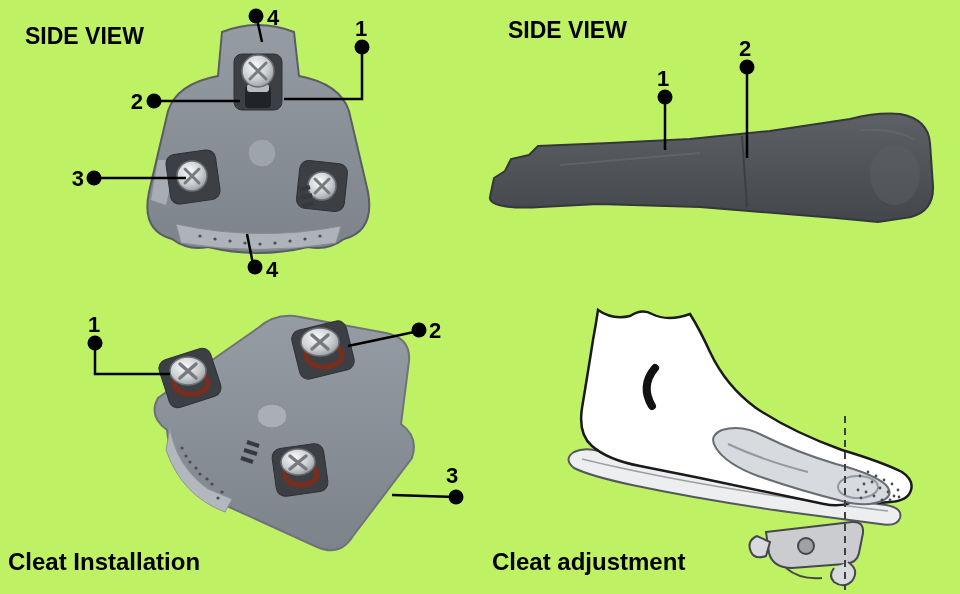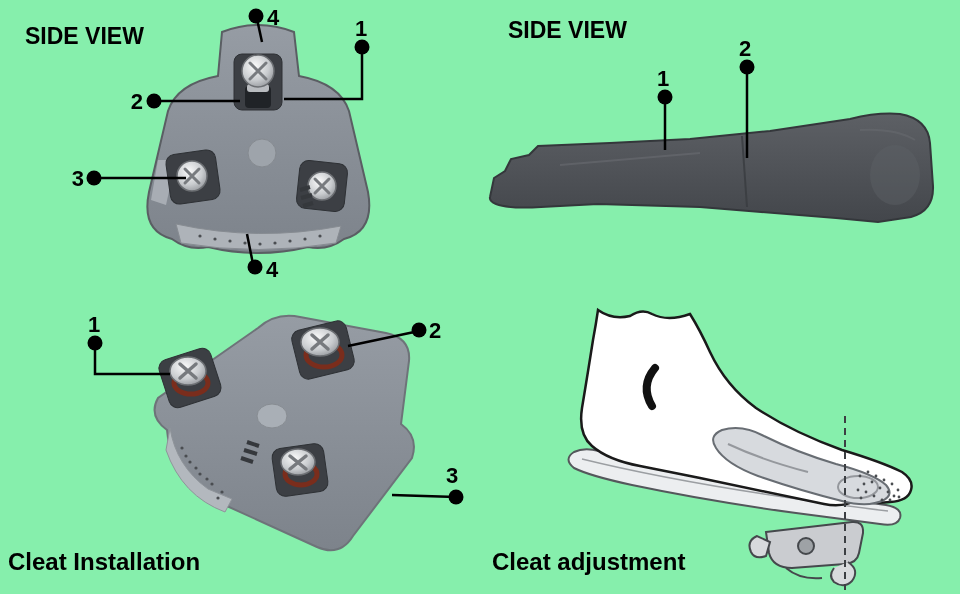--- a/index.html
+++ b/index.html
@@ -1,16 +1,16 @@
 <!DOCTYPE html>
 <html><head>
 <meta charset="utf-8">
 <style>
   html,body{margin:0;padding:0;background:#ffffff;}
-  .canvas{position:relative;width:960px;height:594px;background:#86efac;overflow:hidden;
+  .canvas{position:relative;width:960px;height:594px;background:#bef264;overflow:hidden;
           font-family:"Liberation Sans",sans-serif;}
   svg{display:block;}
   .h{font:bold 23px "Liberation Sans",sans-serif;fill:#000;}
   .title{font:bold 24px "Liberation Sans",sans-serif;fill:#000;}
   .callout text{font:bold 22px "Liberation Sans",sans-serif;fill:#000;}
   .callout circle{fill:#000;}
   .callout path{stroke:#000;stroke-width:2.5;fill:none;}
   .stipple circle{fill:#4a4d51;}
 </style>
 </head>

